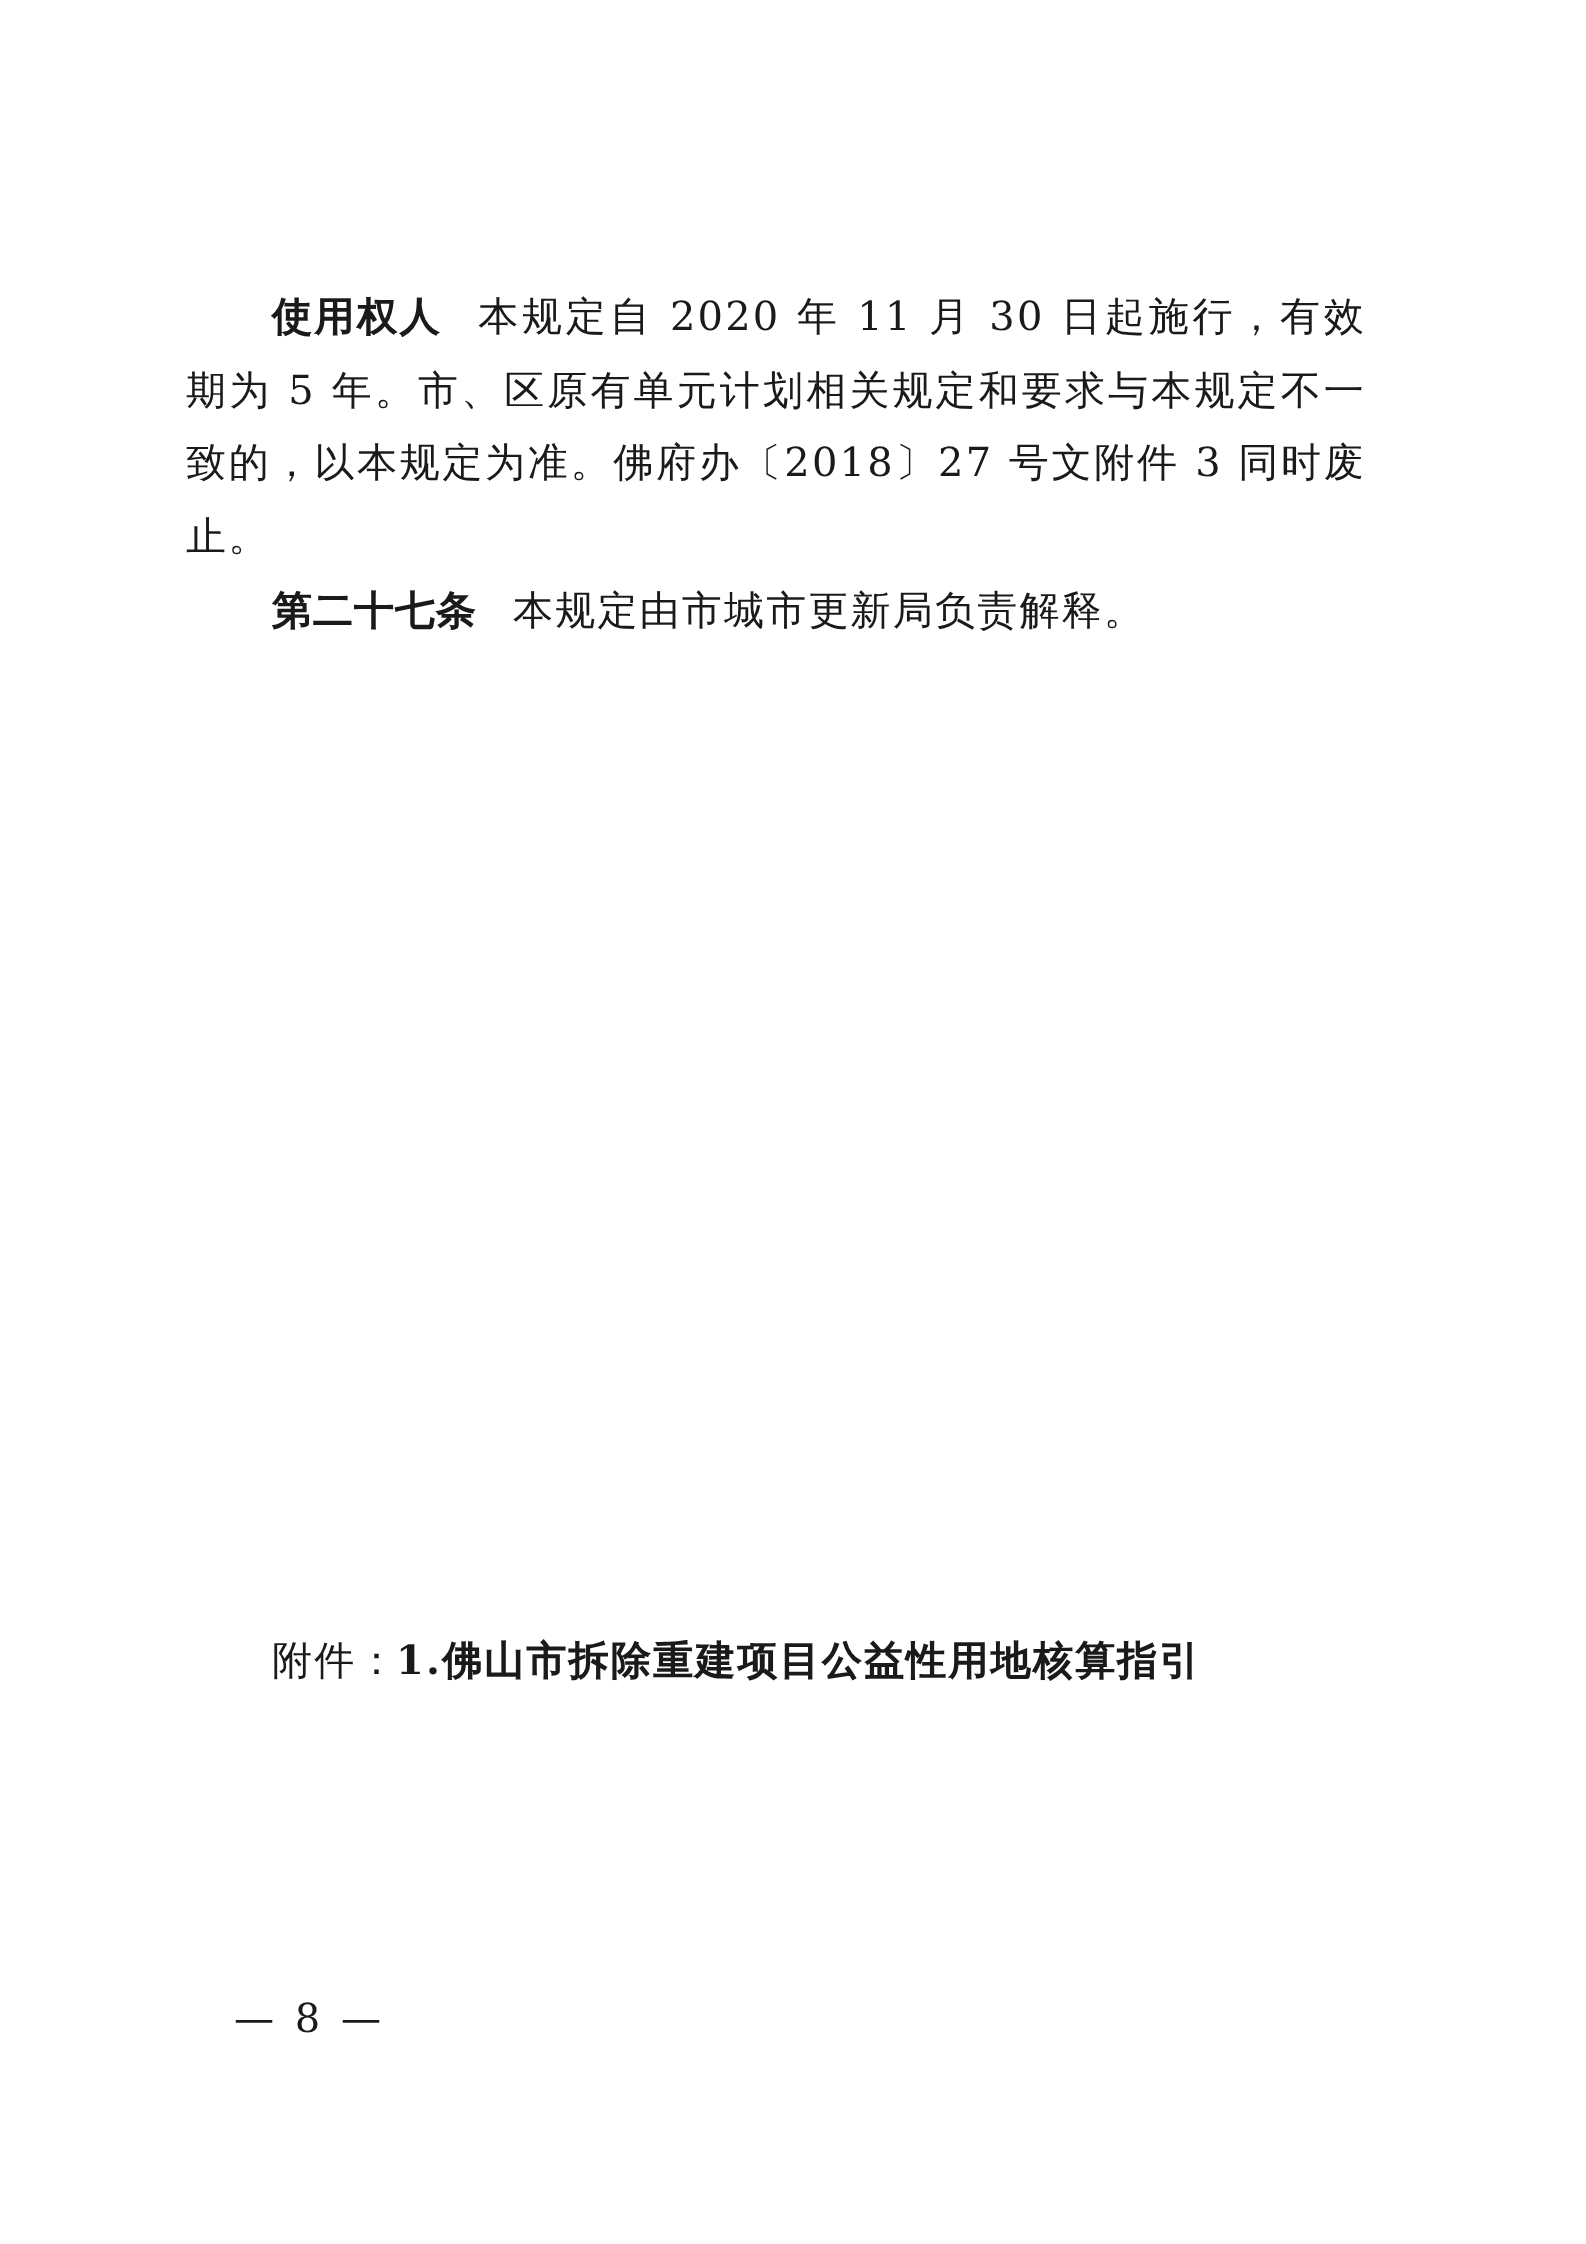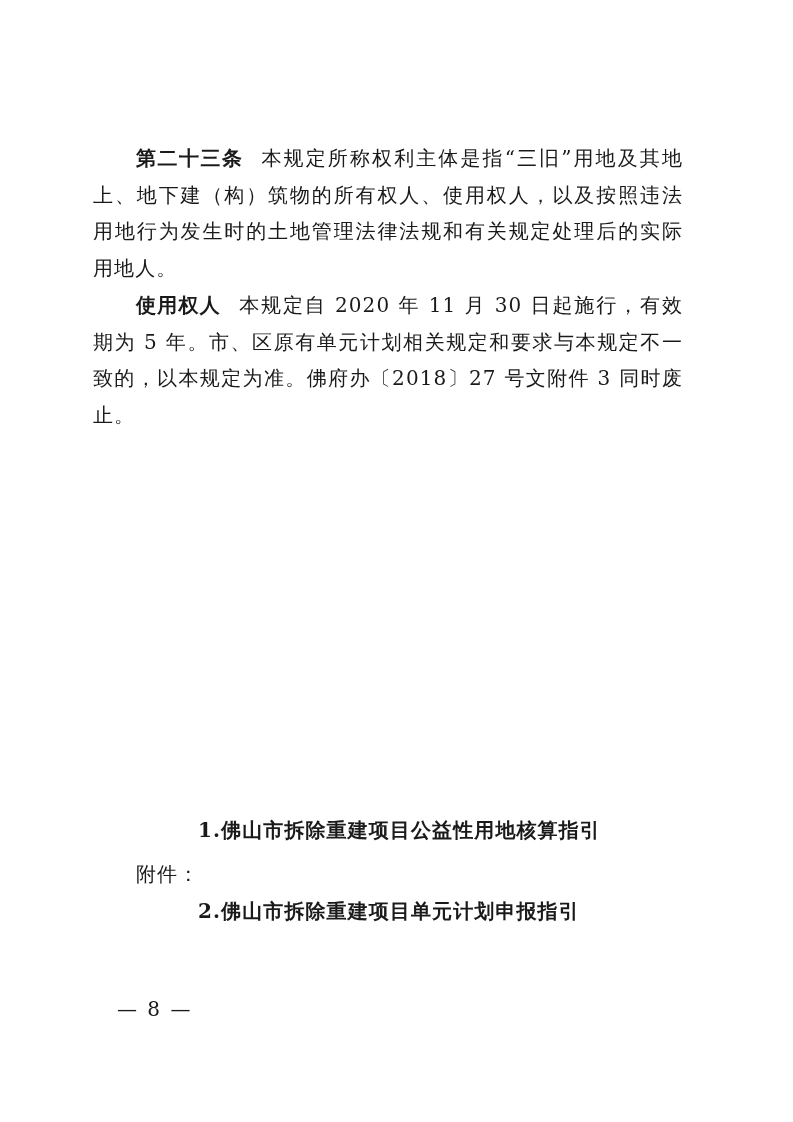--- a/index.html
+++ b/index.html
@@ -49,49 +49,47 @@
       line-height: 36.5px;
       letter-spacing: 1.1px;
     }
     .att-row {
       display: flex;
       white-space: nowrap;
     }
     .att-label {
       width: 62px;
       display: inline-block;
-      margin-top: 44px;
     }
     .att-item {
       display: inline-block;
       font-weight: bold;
     }
     .page-number {
       position: absolute;
       left: 117px;
       top: 997px;
       font-size: 20px;
       letter-spacing: 2px;
       white-space: nowrap;
     }
   </style>
 </head>
 <body>
 
 <div class="page">
   <div class="body-text">
-    <p class="article"><span class="article-no">第二十三条</span><span>本规定所称权利主体是指“三旧”用地及其地上、地下建（构）筑物的所有权人、使用权人，以及按照违法用地行为发生时的土地管理法律法规和有关规定处理后的实际用地人。</span></p>
     <p class="article"><span class="article-no">使用权人</span><span>本规定自 2020 年 11 月 30 日起施行，有效期为 5 年。市、区原有单元计划相关规定和要求与本规定不一致的，以本规定为准。佛府办〔2018〕27 号文附件 3 同时废止。</span></p>
+    <p class="article"><span class="article-no">第二十七条</span><span>本规定由市城市更新局负责解释。</span></p>
   </div>
 
   <div class="attachments">
     <div class="att-row">
       <span class="att-label">附件：</span>
       <span class="att-item">1.佛山市拆除重建项目公益性用地核算指引</span>
     </div>
     <div class="att-row">
       <span class="att-label"></span>
-      <span class="att-item">2.佛山市拆除重建项目单元计划申报指引</span>
     </div>
   </div>
 
   <div class="page-number">— 8 —</div>
 </div>
 
 </body></html>

